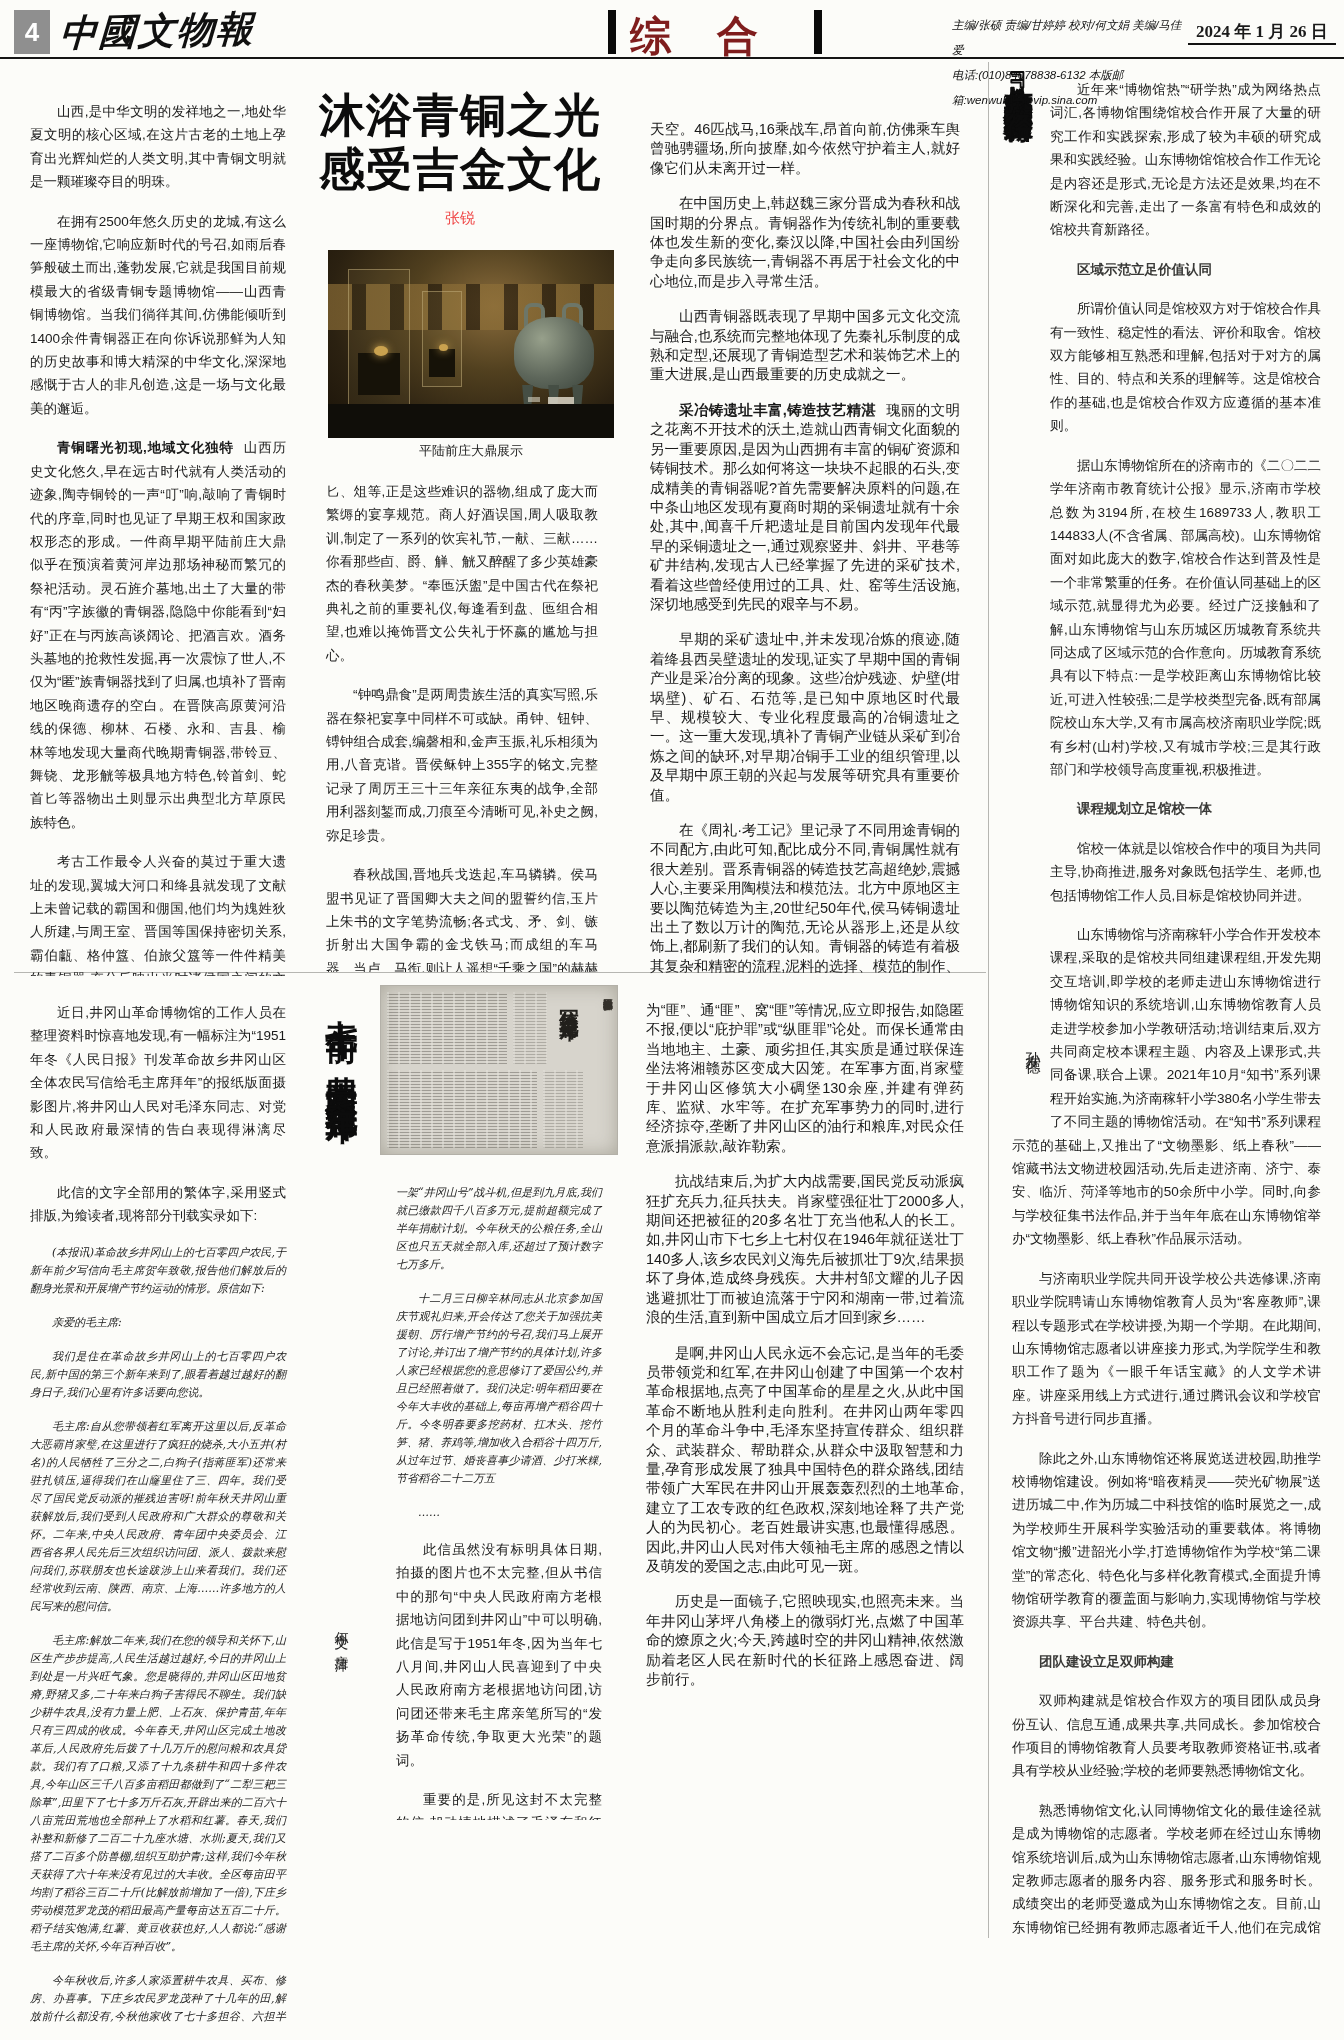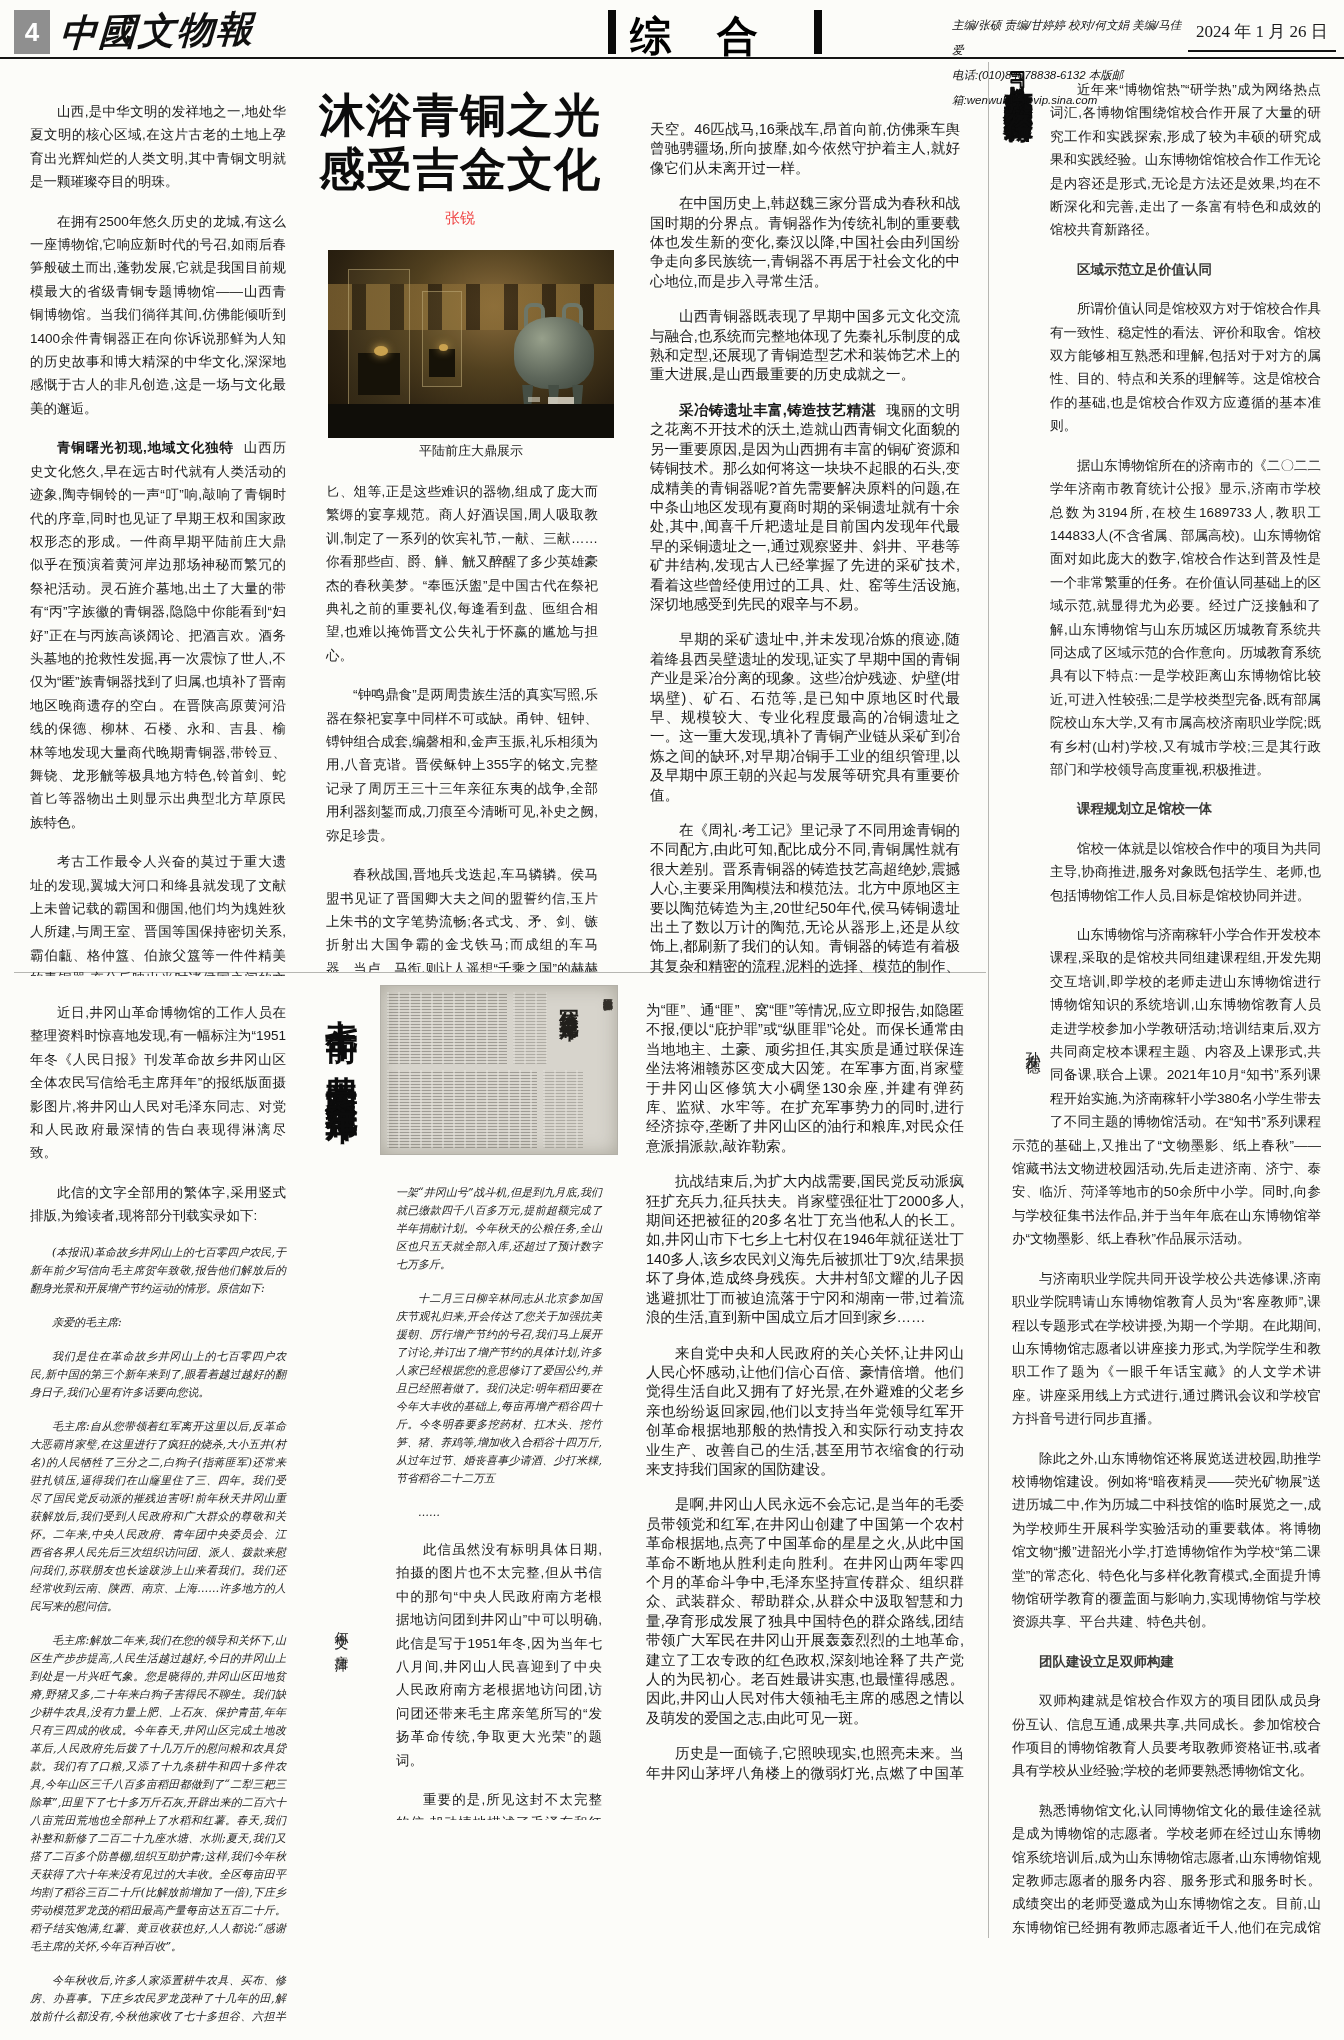--- a/index.html
+++ b/index.html
@@ -6,24 +6,24 @@
   #page{position:relative;width:1344px;height:2040px;background:#fcfcf9;color:#1a1a1a;
         font-family:"Liberation Sans","DejaVu Sans",sans-serif;margin:0 auto;overflow:hidden;}
   
   .pagenum{position:absolute;left:14px;top:10px;width:36px;height:44px;background:#8f8f8f;
            color:#fff;font-size:26px;font-weight:bold;display:flex;align-items:center;justify-content:center;}
   .masthead{position:absolute;left:60px;top:6px;width:230px;font-family:"DejaVu Serif",serif;
             font-size:37px;font-weight:900;font-style:italic;transform:skewX(-4deg) rotate(-1.5deg);
             letter-spacing:2px;color:#101010;white-space:nowrap;}
   .secbar{position:absolute;top:10px;width:8px;height:44px;background:#0a0a0a;}
   .secname{position:absolute;left:630px;top:9px;font-size:41px;font-weight:900;letter-spacing:46px;
-           font-family:Liberation Mono, monospace;color:#000000;white-space:nowrap;}
+           font-family:Liberation Mono, monospace;color:#7f1d1d;white-space:nowrap;}
   .staff{position:absolute;left:952px;top:13px;width:235px;font-size:11.5px;line-height:25px;color:#111;font-style:italic;}
   .pubdate{position:absolute;left:1188px;top:20px;font-family:"Liberation Serif",serif;font-size:17px;
-           font-weight:normal;border-bottom:2px solid #111;padding:0 8px 7px;white-space:nowrap;}
+           font-weight:bold;border-bottom:2px solid #111;padding:0 8px 0;white-space:nowrap;}
   .header-rule{position:absolute;left:0;top:57px;width:1344px;height:2px;background:#151515;}
   .vrule{position:absolute;left:988px;top:62px;width:1px;height:1876px;background:#b6b6b2;}
   .hrule{position:absolute;left:14px;top:972px;width:972px;height:1px;background:#b6b6b2;}
   
   .col{position:absolute;overflow:hidden;text-align:justify;}
   .para{margin:16px;text-indent:2em;font-size:13.5px;line-height:23.4px;}
   .para.cont{text-indent:0;}
   .para.kai{font-family:"DejaVu Serif",serif;font-style:italic;font-size:11px;line-height:18px;}
   .para.sub{font-weight:bold;color:#3a3a38;}
   .para.wide{font-size:14.5px;line-height:19.4px;}
@@ -176,21 +176,20 @@
         <p class="para kai"><span>十二月三日柳辛林同志从北京参加国庆节观礼归来,开会传达了您关于加强抗美援朝、厉行增产节约的号召,我们马上展开了讨论,并订出了增产节约的具体计划,许多人家已经根据您的意思修订了爱国公约,并且已经照着做了。我们决定:明年稻田要在今年大丰收的基础上,每亩再增产稻谷四十斤。今冬明春要多挖药材、扛木头、挖竹笋、猪、养鸡等,增加收入合稻谷十四万斤,从过年过节、婚丧喜事少请酒、少打米粿,节省稻谷二十二万五</span></p>
         <p class="para kai"><span>……</span></p>
         <p class="para"><span>此信虽然没有标明具体日期,拍摄的图片也不太完整,但从书信中的那句“中央人民政府南方老根据地访问团到井冈山”中可以明确,此信是写于1951年冬,因为当年七八月间,井冈山人民喜迎到了中央人民政府南方老根据地访问团,访问团还带来毛主席亲笔所写的“发扬革命传统,争取更大光荣”的题词。</span></p>
         <p class="para"><span>重要的是,所见这封不太完整的信,却动情地描述了毛泽东和红军离开井冈山后、人民的生活情境以及对毛主席、对共产党的感恩感念之情。</span></p>
         <p class="para"><span>从信中可以看出,新中国成立后,党和国家领导人特别关心关怀井冈山人民,并派出多批次的慰问团前来慰问,甚至苏共中央还指派著名汉学家、苏联外交部东亚司司长费德林于当年2月中旬访问井冈山。费德林在此期间不仅体验了“红米南瓜生活”,访问了井冈山农民,而且还登临了茅坪八角楼,他最后感慨道:我这次来井冈山,有这么一个体会,觉得中国的革命斗争条件,比苏联共产党推翻沙皇,建立苏维埃政权的十月革命,要艰苦得多!</span></p>
       </div>
 
     <div class="col" style="left:630px;top:985px;width:350px;height:800px">
         <p class="para wide cont"><span>为“匪”、通“匪”、窝“匪”等情况,应立即报告,如隐匿不报,便以“庇护罪”或“纵匪罪”论处。而保长通常由当地地主、土豪、顽劣担任,其实质是通过联保连坐法将湘赣苏区变成大囚笼。在军事方面,肖家璧于井冈山区修筑大小碉堡130余座,并建有弹药库、监狱、水牢等。在扩充军事势力的同时,进行经济掠夺,垄断了井冈山区的油行和粮库,对民众任意派捐派款,敲诈勒索。</span></p>
         <p class="para wide"><span>抗战结束后,为扩大内战需要,国民党反动派疯狂扩充兵力,征兵扶夫。肖家璧强征壮丁2000多人,期间还把被征的20多名壮丁充当他私人的长工。如,井冈山市下七乡上七村仅在1946年就征送壮丁140多人,该乡农民刘义海先后被抓壮丁9次,结果损坏了身体,造成终身残疾。大井村邹文耀的儿子因逃避抓壮丁而被迫流落于宁冈和湖南一带,过着流浪的生活,直到新中国成立后才回到家乡……</span></p>
-        <p class="para wide"><span>来自党中央和人民政府的关心关怀,让井冈山人民心怀感动,让他们信心百倍、豪情倍增。他们觉得生活自此又拥有了好光景,在外避难的父老乡亲也纷纷返回家园,他们以支持当年党领导红军开创革命根据地那般的热情投入和实际行动支持农业生产、改善自己的生活,甚至用节衣缩食的行动来支持我们国家的国防建设。</span></p>
         <p class="para wide"><span>是啊,井冈山人民永远不会忘记,是当年的毛委员带领党和红军,在井冈山创建了中国第一个农村革命根据地,点亮了中国革命的星星之火,从此中国革命不断地从胜利走向胜利。在井冈山两年零四个月的革命斗争中,毛泽东坚持宣传群众、组织群众、武装群众、帮助群众,从群众中汲取智慧和力量,孕育形成发展了独具中国特色的群众路线,团结带领广大军民在井冈山开展轰轰烈烈的土地革命,建立了工农专政的红色政权,深刻地诠释了共产党人的为民初心。老百姓最讲实惠,也最懂得感恩。因此,井冈山人民对伟大领袖毛主席的感恩之情以及萌发的爱国之志,由此可见一斑。</span></p>
         <p class="para wide"><span>历史是一面镜子,它照映现实,也照亮未来。当年井冈山茅坪八角楼上的微弱灯光,点燃了中国革命的燎原之火;今天,跨越时空的井冈山精神,依然激励着老区人民在新时代的长征路上感恩奋进、阔步前行。</span></p>
       </div>
   </div>
 
   <div class="sd">
     <div class="sd-title">从『合作共建』迈向『融合发展』山东博物馆构建馆校共育新路径</div>
     <div class="sd-author">孙友德</div>
     <div style="display:contents"><p class="para"><span>近年来“博物馆热”“研学热”成为网络热点词汇,各博物馆围绕馆校合作开展了大量的研究工作和实践探索,形成了较为丰硕的研究成果和实践经验。山东博物馆馆校合作工作无论是内容还是形式,无论是方法还是效果,均在不断深化和完善,走出了一条富有特色和成效的馆校共育新路径。</span></p><p class="para sub"><span>区域示范立足价值认同</span></p><p class="para"><span>所谓价值认同是馆校双方对于馆校合作具有一致性、稳定性的看法、评价和取舍。馆校双方能够相互熟悉和理解,包括对于对方的属性、目的、特点和关系的理解等。这是馆校合作的基础,也是馆校合作双方应遵循的基本准则。</span></p><p class="para"><span>据山东博物馆所在的济南市的《二〇二二学年济南市教育统计公报》显示,济南市学校总数为3194所,在校生1689733人,教职工144833人(不含省属、部属高校)。山东博物馆面对如此庞大的数字,馆校合作达到普及性是一个非常繁重的任务。在价值认同基础上的区域示范,就显得尤为必要。经过广泛接触和了解,山东博物馆与山东历城区历城教育系统共同达成了区域示范的合作意向。历城教育系统具有以下特点:一是学校距离山东博物馆比较近,可进入性较强;二是学校类型完备,既有部属院校山东大学,又有市属高校济南职业学院;既有乡村(山村)学校,又有城市学校;三是其行政部门和学校领导高度重视,积极推进。</span></p><p class="para sub"><span>课程规划立足馆校一体</span></p><p class="para"><span>馆校一体就是以馆校合作中的项目为共同主导,协商推进,服务对象既包括学生、老师,也包括博物馆工作人员,目标是馆校协同并进。</span></p><p class="para"><span>山东博物馆与济南稼轩小学合作开发校本课程,采取的是馆校共同组建课程组,开发先期交互培训,即学校的老师走进山东博物馆进行博物馆知识的系统培训,山东博物馆教育人员走进学校参加小学教研活动;培训结束后,双方共同商定校本课程主题、内容及上课形式,共同备课,联合上课。2021年10月“知书”系列课程开始实施,为济南稼轩小学380名小学生带去了不同主题的博物馆活动。在“知书”系列课程示范的基础上,又推出了“文物墨影、纸上春秋”——馆藏书法文物进校园活动,先后走进济南、济宁、泰安、临沂、菏泽等地市的50余所中小学。同时,向参与学校征集书法作品,并于当年年底在山东博物馆举办“文物墨影、纸上春秋”作品展示活动。</span></p><p class="para"><span>与济南职业学院共同开设学校公共选修课,济南职业学院聘请山东博物馆教育人员为“客座教师”,课程以专题形式在学校讲授,为期一个学期。在此期间,山东博物馆志愿者以讲座接力形式,为学院学生和教职工作了题为《一眼千年话宝藏》的人文学术讲座。讲座采用线上方式进行,通过腾讯会议和学校官方抖音号进行同步直播。</span></p><p class="para"><span>除此之外,山东博物馆还将展览送进校园,助推学校博物馆建设。例如将“暗夜精灵——荧光矿物展”送进历城二中,作为历城二中科技馆的临时展览之一,成为学校师生开展科学实验活动的重要载体。将博物馆文物“搬”进韶光小学,打造博物馆作为学校“第二课堂”的常态化、特色化与多样化教育模式,全面提升博物馆研学教育的覆盖面与影响力,实现博物馆与学校资源共享、平台共建、特色共创。</span></p><p class="para sub"><span>团队建设立足双师构建</span></p><p class="para"><span>双师构建就是馆校合作双方的项目团队成员身份互认、信息互通,成果共享,共同成长。参加馆校合作项目的博物馆教育人员要考取教师资格证书,或者具有学校从业经验;学校的老师要熟悉博物馆文化。</span></p><p class="para"><span>熟悉博物馆文化,认同博物馆文化的最佳途径就是成为博物馆的志愿者。学校老师在经过山东博物馆系统培训后,成为山东博物馆志愿者,山东博物馆规定教师志愿者的服务内容、服务形式和服务时长。成绩突出的老师受邀成为山东博物馆之友。目前,山东博物馆已经拥有教师志愿者近千人,他们在完成馆内面向公众志愿服务的同时,有的老师带着自己的学生走进山东博物馆开展实践教学活动,有的老师将博物馆知识融入课堂教学之中,成为市级或者省级教学示范课,有的老师带领自己的学生共同成为山东博物馆的志愿者,成为山东博物馆的一道亮丽风景线。</span></p><p class="para"><span>为更好地推动双师构建,山东博物馆在馆校合作中,开展双聘教师活动,既馆校双方共同聘请一位教育人士担任馆校合作双聘教师,同时服务于博物馆和学校。通过这种方式博物馆不仅可以从学校获得最新教学动态和教研进展,学校也能够获得博物馆的展陈动态和资源支持,最终达到优势互补的效果。</span></p><p class="para"><span>馆校合作项目团队既是一个工作团队,又是一个科研团队,也是一个培训团队。馆校双方共享培训资源,共同申请相关课题。近年来,馆校双方合作申报各类课题十余项,内容包括:志愿服务研究、文旅融合背景下公共服务研究、研学课程开发研究、综合实践课程开发研究等。合作校方教师先后参加山东博物馆齐鲁文博大讲堂、文物鉴定鉴赏培训班、博物馆研学创新与发展培训班等内训会议,山东博物馆也先后参加了学校的教学教研培训班,教师技能大赛等活动。</span></p></div>
   </div>

